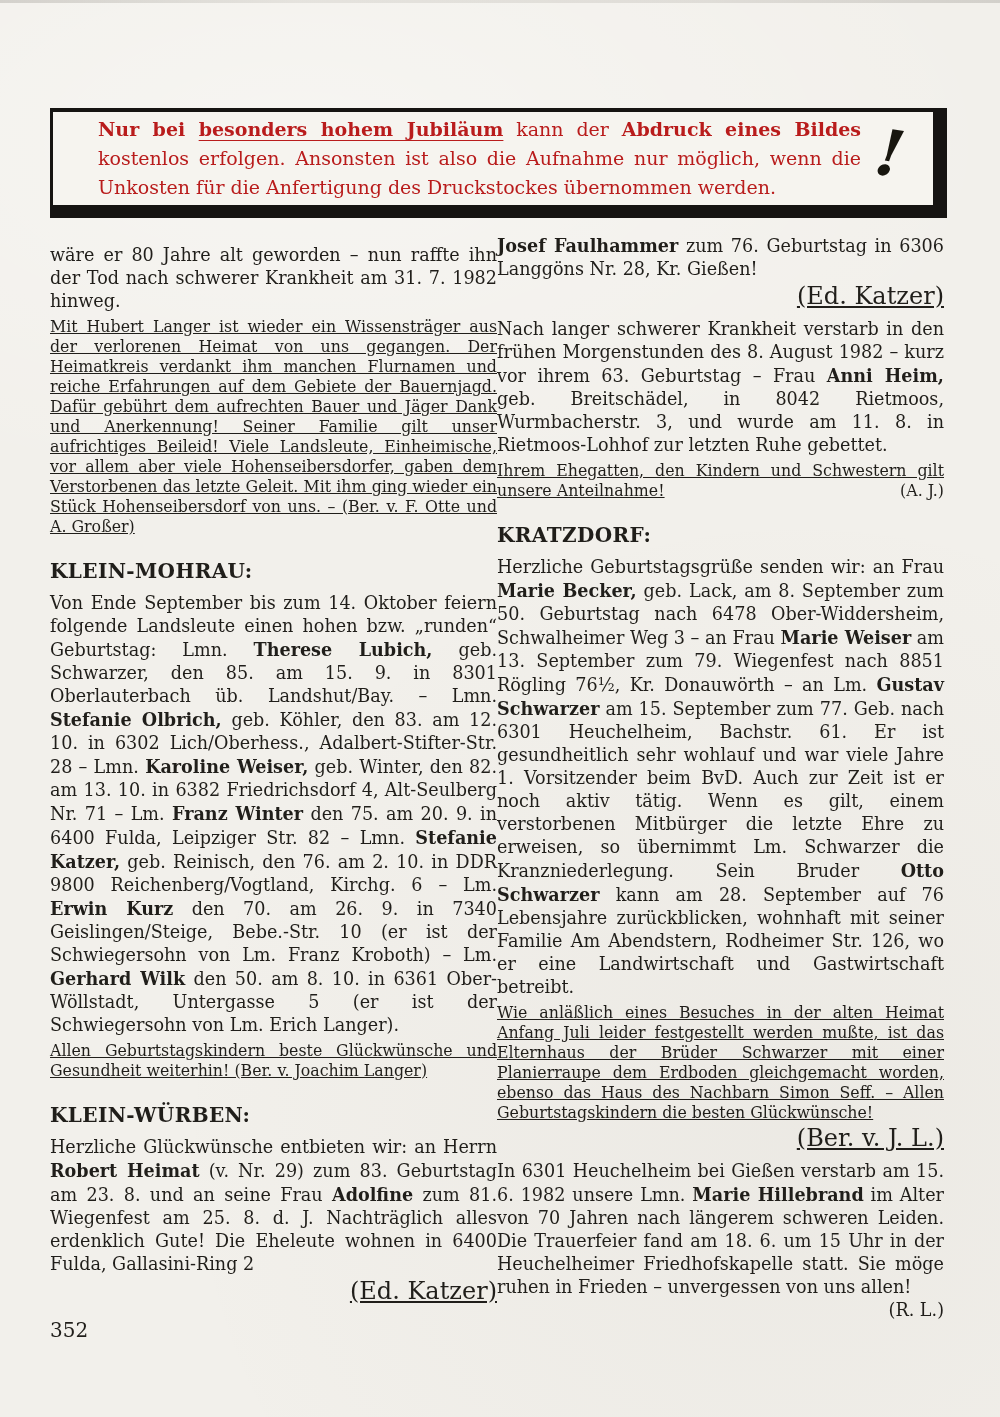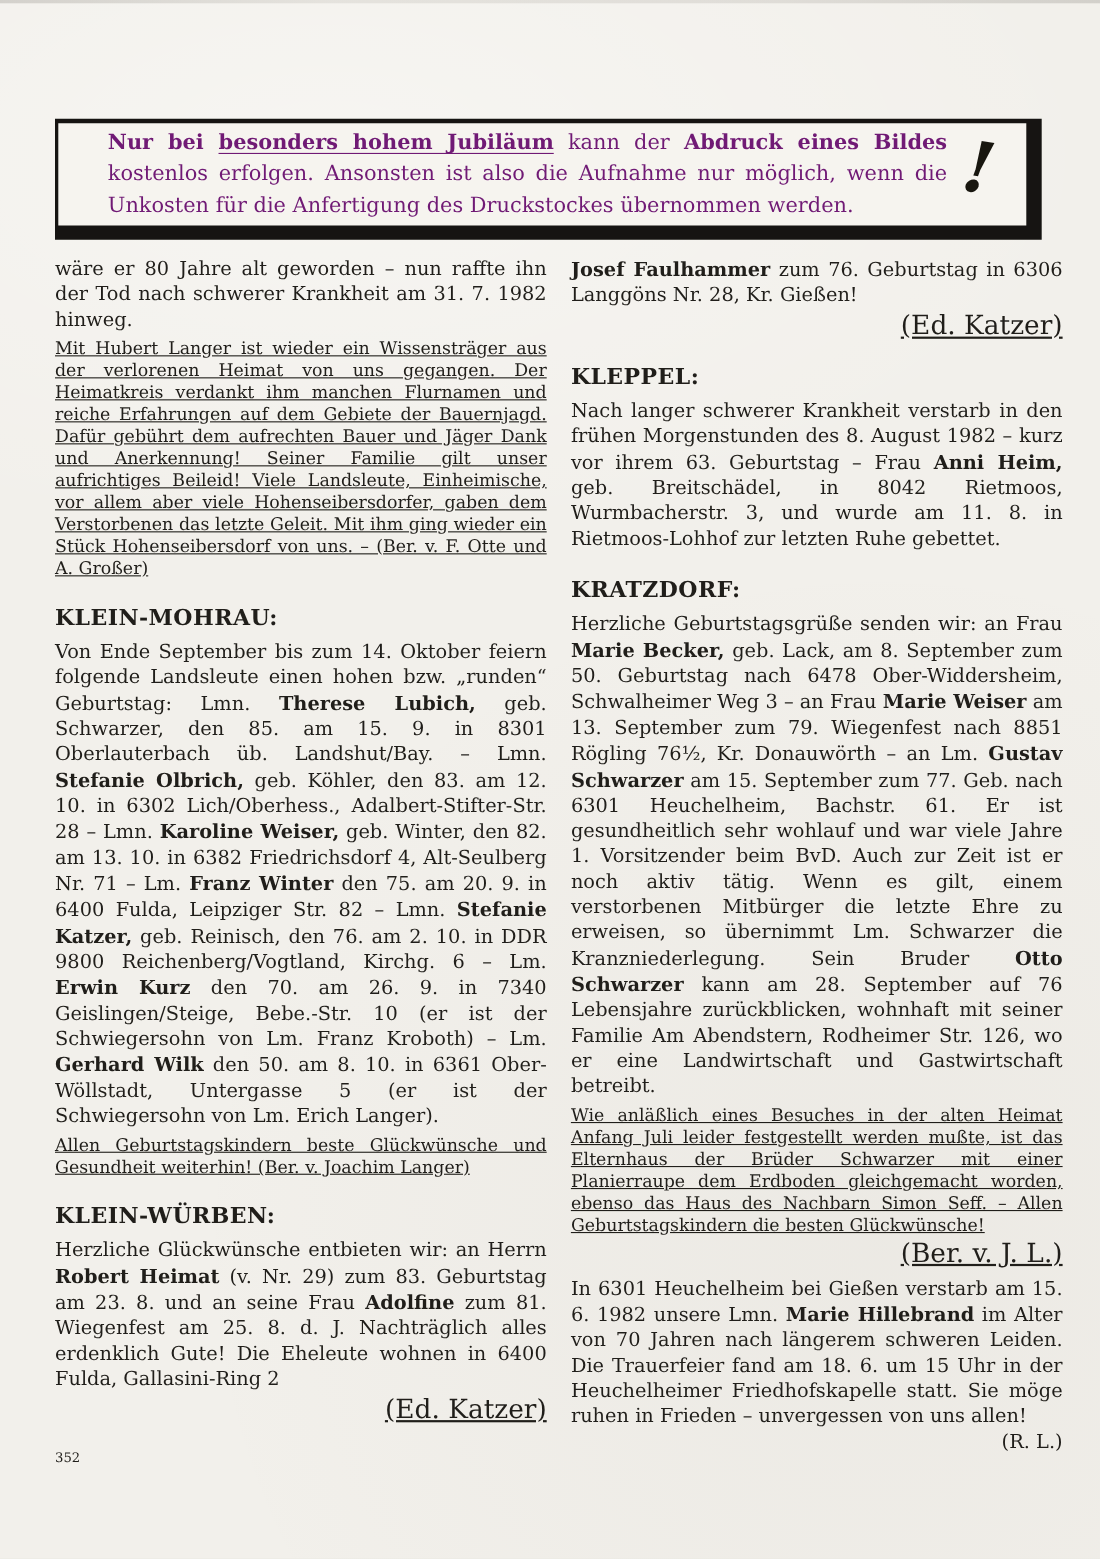--- a/index.html
+++ b/index.html
@@ -30,34 +30,34 @@
     border-right:14px solid #161412;
     border-bottom:13px solid #161412;
     background:#f6f4ef;
     display:flex;align-items:center;
   }
   .notice-text{
     flex:1;
     margin-left:45px;margin-right:14px;
     font-size:19px;line-height:29px;
     text-align:justify;
-    color:#701a75;
+    color:#b91c1c;
   }
   .notice-text .u{text-decoration:underline;text-underline-offset:4px;}
   .notice-bang{
     width:58px;flex:0 0 58px;
     font-size:64px;font-weight:bold;font-style:italic;
     transform:rotate(9deg) translateY(-3px);
     color:#18160f;line-height:1;
     text-align:left;
   }
   
   .columns{
     position:absolute;left:50px;top:234px;width:916px;
-    display:flex;gap:22px;
+    display:flex;align-items:center;
   }
   .col{width:447px;box-sizing:border-box;}
   .block{color:#201e1a;}
   .para{
     font-size:17.6px;line-height:23px;text-align:justify;
     margin:0 0 4px 0;
     hyphens:auto;-webkit-hyphens:auto;
   }
   .para-small{
     font-size:15.8px;line-height:20px;text-align:justify;
@@ -71,21 +71,21 @@
   .col > .heading:first-child{margin-top:0;}
   .b{font-weight:bold;}
   .trailer-line{
     font-size:24px;line-height:23px;text-align:right;
     margin:0 0 10px 0;
     text-decoration:underline;
   }
   .trailer-inline{float:right;}
   .page-number{
     position:absolute;left:50px;top:1318px;
-    font-size:12px;color:#201e1a;
+    font-size:20px;color:#201e1a;
   }
 </style>
 </head>
 <body>
 
 <div class="page">
   <div class="scan-edge-top"></div>
 
   <div class="notice-box">
     <div class="notice-text"><span class="b">Nur bei </span><span class="b u">besonders hohem Jubiläum</span><span> kann der </span><span class="b">Abdruck eines Bildes</span><span> kostenlos erfolgen. Ansonsten ist also die Aufnahme nur möglich, wenn die Unkosten für die Anfertigung des Druckstockes übernommen werden.</span></div>
@@ -99,22 +99,22 @@
         <div class="block heading"><span class="b">KLEIN-MOHRAU:</span></div>
         <div class="block para"><span>Von Ende September bis zum 14. Oktober feiern folgende Landsleute einen hohen bzw. „runden“ Geburtstag: Lmn. </span><span class="b">Therese Lubich,</span><span> geb. Schwarzer, den 85. am 15. 9. in 8301 Oberlauterbach üb. Landshut/Bay. – Lmn. </span><span class="b">Stefanie Olbrich,</span><span> geb. Köhler, den 83. am 12. 10. in 6302 Lich/Oberhess., Adalbert-Stifter-Str. 28 – Lmn. </span><span class="b">Karoline Weiser,</span><span> geb. Winter, den 82. am 13. 10. in 6382 Friedrichsdorf 4, Alt-Seulberg Nr. 71 – Lm. </span><span class="b">Franz Winter</span><span> den 75. am 20. 9. in 6400 Fulda, Leipziger Str. 82 – Lmn. </span><span class="b">Stefanie Katzer,</span><span> geb. Reinisch, den 76. am 2. 10. in DDR 9800 Reichenberg/Vogtland, Kirchg. 6 – Lm. </span><span class="b">Erwin Kurz</span><span> den 70. am 26. 9. in 7340 Geislingen/Steige, Bebe.-Str. 10 (er ist der Schwiegersohn von Lm. Franz Kroboth) – Lm. </span><span class="b">Gerhard Wilk</span><span> den 50. am 8. 10. in 6361 Ober-Wöllstadt, Untergasse 5 (er ist der Schwiegersohn von Lm. Erich Langer).</span></div>
         <div class="block para-small"><span>Allen Geburtstagskindern beste Glückwünsche und Gesundheit weiterhin! (Ber. v. Joachim Langer)</span></div>
         <div class="block heading"><span class="b">KLEIN-WÜRBEN:</span></div>
         <div class="block para"><span>Herzliche Glückwünsche entbieten wir: an Herrn </span><span class="b">Robert Heimat</span><span> (v. Nr. 29) zum 83. Geburtstag am 23. 8. und an seine Frau </span><span class="b">Adolfine</span><span> zum 81. Wiegenfest am 25. 8. d. J. Nachträglich alles erdenklich Gute! Die Eheleute wohnen in 6400 Fulda, Gallasini-Ring 2</span></div>
         <div class="trailer-line">(Ed. Katzer)</div>
       </div>
     <div class="col">
         <div class="block para"><span class="b">Josef Faulhammer</span><span> zum 76. Geburtstag in 6306 Langgöns Nr. 28, Kr. Gießen!</span></div>
         <div class="trailer-line">(Ed. Katzer)</div>
-        <div class="block heading"><span class="b">KLEPPEL:</span></div>
         <div class="block para"><span>Nach langer schwerer Krankheit verstarb in den frühen Morgenstunden des 8. August 1982 – kurz vor ihrem 63. Geburtstag – Frau </span><span class="b">Anni Heim,</span><span> geb. Breitschädel, in 8042 Rietmoos, Wurmbacherstr. 3, und wurde am 11. 8. in Rietmoos-Lohhof zur letzten Ruhe gebettet.</span></div>
+        <div class="block para-small"><span>Ihrem Ehegatten, den Kindern und Schwestern gilt unsere Anteilnahme!</span><span class="trailer-inline">(A. J.)</span></div>
         <div class="block heading"><span class="b">KRATZDORF:</span></div>
         <div class="block para"><span>Herzliche Geburtstagsgrüße senden wir: an Frau </span><span class="b">Marie Becker,</span><span> geb. Lack, am 8. September zum 50. Geburtstag nach 6478 Ober-Widdersheim, Schwalheimer Weg 3 – an Frau </span><span class="b">Marie Weiser</span><span> am 13. September zum 79. Wiegenfest nach 8851 Rögling 76½, Kr. Donauwörth – an Lm. </span><span class="b">Gustav Schwarzer</span><span> am 15. September zum 77. Geb. nach 6301 Heuchelheim, Bachstr. 61. Er ist gesundheitlich sehr wohlauf und war viele Jahre 1. Vorsitzender beim BvD. Auch zur Zeit ist er noch aktiv tätig. Wenn es gilt, einem verstorbenen Mitbürger die letzte Ehre zu erweisen, so übernimmt Lm. Schwarzer die Kranzniederlegung. Sein Bruder </span><span class="b">Otto Schwarzer</span><span> kann am 28. September auf 76 Lebensjahre zurückblicken, wohnhaft mit seiner Familie Am Abendstern, Rodheimer Str. 126, wo er eine Landwirtschaft und Gastwirtschaft betreibt.</span></div>
         <div class="block para-small"><span>Wie anläßlich eines Besuches in der alten Heimat Anfang Juli leider festgestellt werden mußte, ist das Elternhaus der Brüder Schwarzer mit einer Planierraupe dem Erdboden gleichgemacht worden, ebenso das Haus des Nachbarn Simon Seff. – Allen Geburtstagskindern die besten Glückwünsche!</span></div>
         <div class="trailer-line">(Ber. v. J. L.)</div>
         <div class="block para"><span>In 6301 Heuchelheim bei Gießen verstarb am 15. 6. 1982 unsere Lmn. </span><span class="b">Marie Hillebrand</span><span> im Alter von 70 Jahren nach längerem schweren Leiden. Die Trauerfeier fand am 18. 6. um 15 Uhr in der Heuchelheimer Friedhofskapelle statt. Sie möge ruhen in Frieden – unvergessen von uns allen!</span><span class="trailer-inline">(R. L.)</span></div>
       </div>
   </div>
 
   <div class="page-number">352</div>
 </div>

